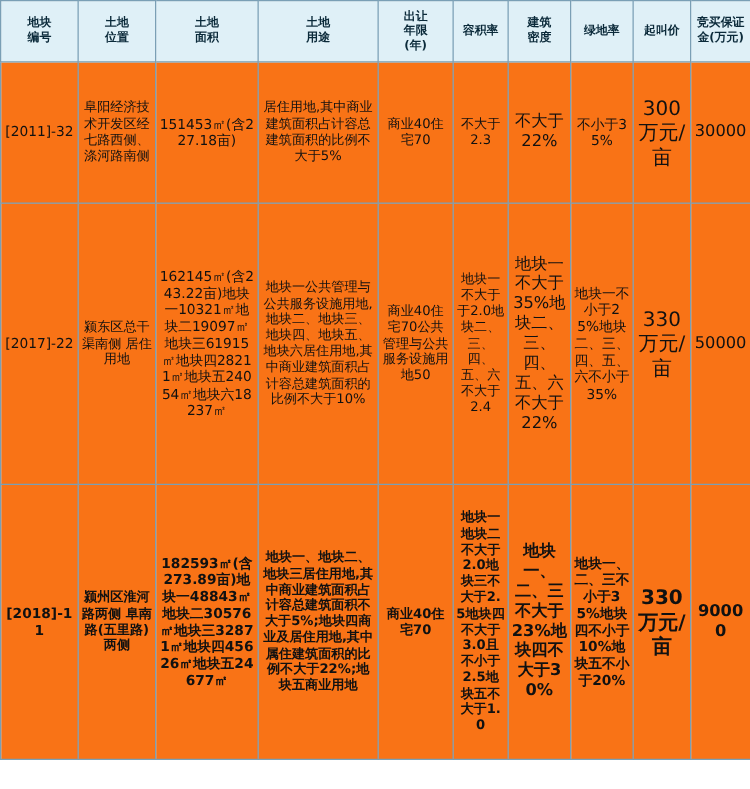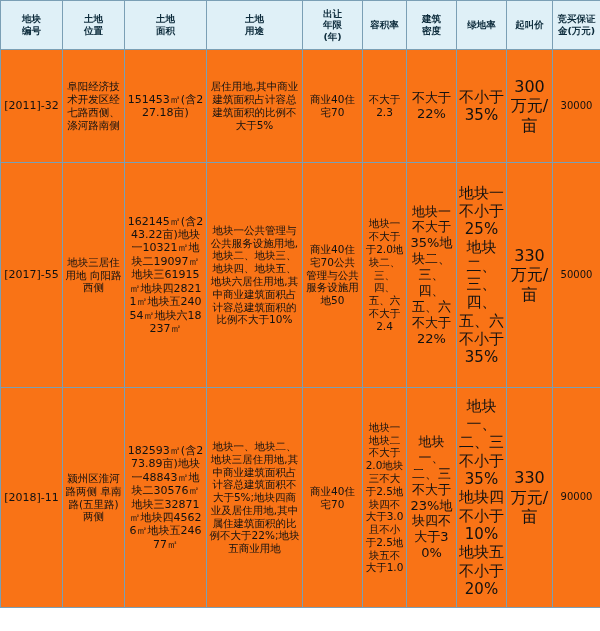--- a/index.html
+++ b/index.html
@@ -49,32 +49,32 @@
   col.c3 { width: 96px; }
   col.c4 { width: 60px; }
   col.c5 { width: 44px; }
   col.c6 { width: 50px; }
   col.c7 { width: 50px; }
   col.c8 { width: 46px; }
   col.c9 { width: 48px; }
 
   .row1 td { height: 108px; }
   .row2 td { height: 220px; }
-  .row3 td { height: 215px; }
+  .row3 td { height: 215px; font-weight: bold; }
 
   .cell-id { font-size: 11px; }
   .cell-loc { font-size: 10.5px; }
   .cell-area { font-size: 11px; }
   .cell-use { font-size: 10.5px; }
   .cell-term { font-size: 10.5px; }
   .cell-far { font-size: 10.5px; margin-left: 31px; }
   .cell-dens { font-size: 13px; }
-  .cell-green { font-size: 15px; margin-left: 36px; }
+  .cell-green { font-size: 11px; margin-left: 36px; }
   .cell-price { font-size: 16px; }
-  .cell-deposit { font-size: 10px; }
+  .cell-deposit { font-size: 13px; }
 
   .th-sub { font-size: 9.5px; display: block; font-weight: bold; }
 </style>
 </head>
 <body>
 
 <table class="land-table">
   <colgroup>
     <col class="c0">
       <col class="c1">
@@ -136,22 +136,22 @@
       <td class="cell-area">151453㎡(含227.18亩)</td>
       <td class="cell-use">居住用地,其中商业建筑面积占计容总建筑面积的比例不大于5%</td>
       <td class="cell-term">商业40住宅70</td>
       <td class="cell-far">不大于2.3</td>
       <td class="cell-dens">不大于22%</td>
       <td class="cell-green">不小于35%</td>
       <td class="cell-price">300万元/亩</td>
       <td class="cell-deposit">30000</td>
     </tr>
     <tr class="row2">
-      <td class="cell-id">[2017]-55</td>
-      <td class="cell-loc">地块三居住用地 向阳路西侧</td>
+      <td class="cell-id">[2017]-22</td>
+      <td class="cell-loc">颍东区总干渠南侧 居住用地</td>
       <td class="cell-area">162145㎡(含243.22亩)地块一10321㎡地块二19097㎡地块三61915㎡地块四28211㎡地块五24054㎡地块六18237㎡</td>
       <td class="cell-use">地块一公共管理与公共服务设施用地,地块二、地块三、地块四、地块五、地块六居住用地,其中商业建筑面积占计容总建筑面积的比例不大于10%</td>
       <td class="cell-term">商业40住宅70公共管理与公共服务设施用地50</td>
       <td class="cell-far">地块一不大于于2.0地块二、三、四、五、六不大于2.4</td>
       <td class="cell-dens">地块一不大于35%地块二、三、四、五、六不大于22%</td>
       <td class="cell-green">地块一不小于25%地块二、三、四、五、六不小于35%</td>
       <td class="cell-price">330万元/亩</td>
       <td class="cell-deposit">50000</td>
     </tr>
     <tr class="row3">

